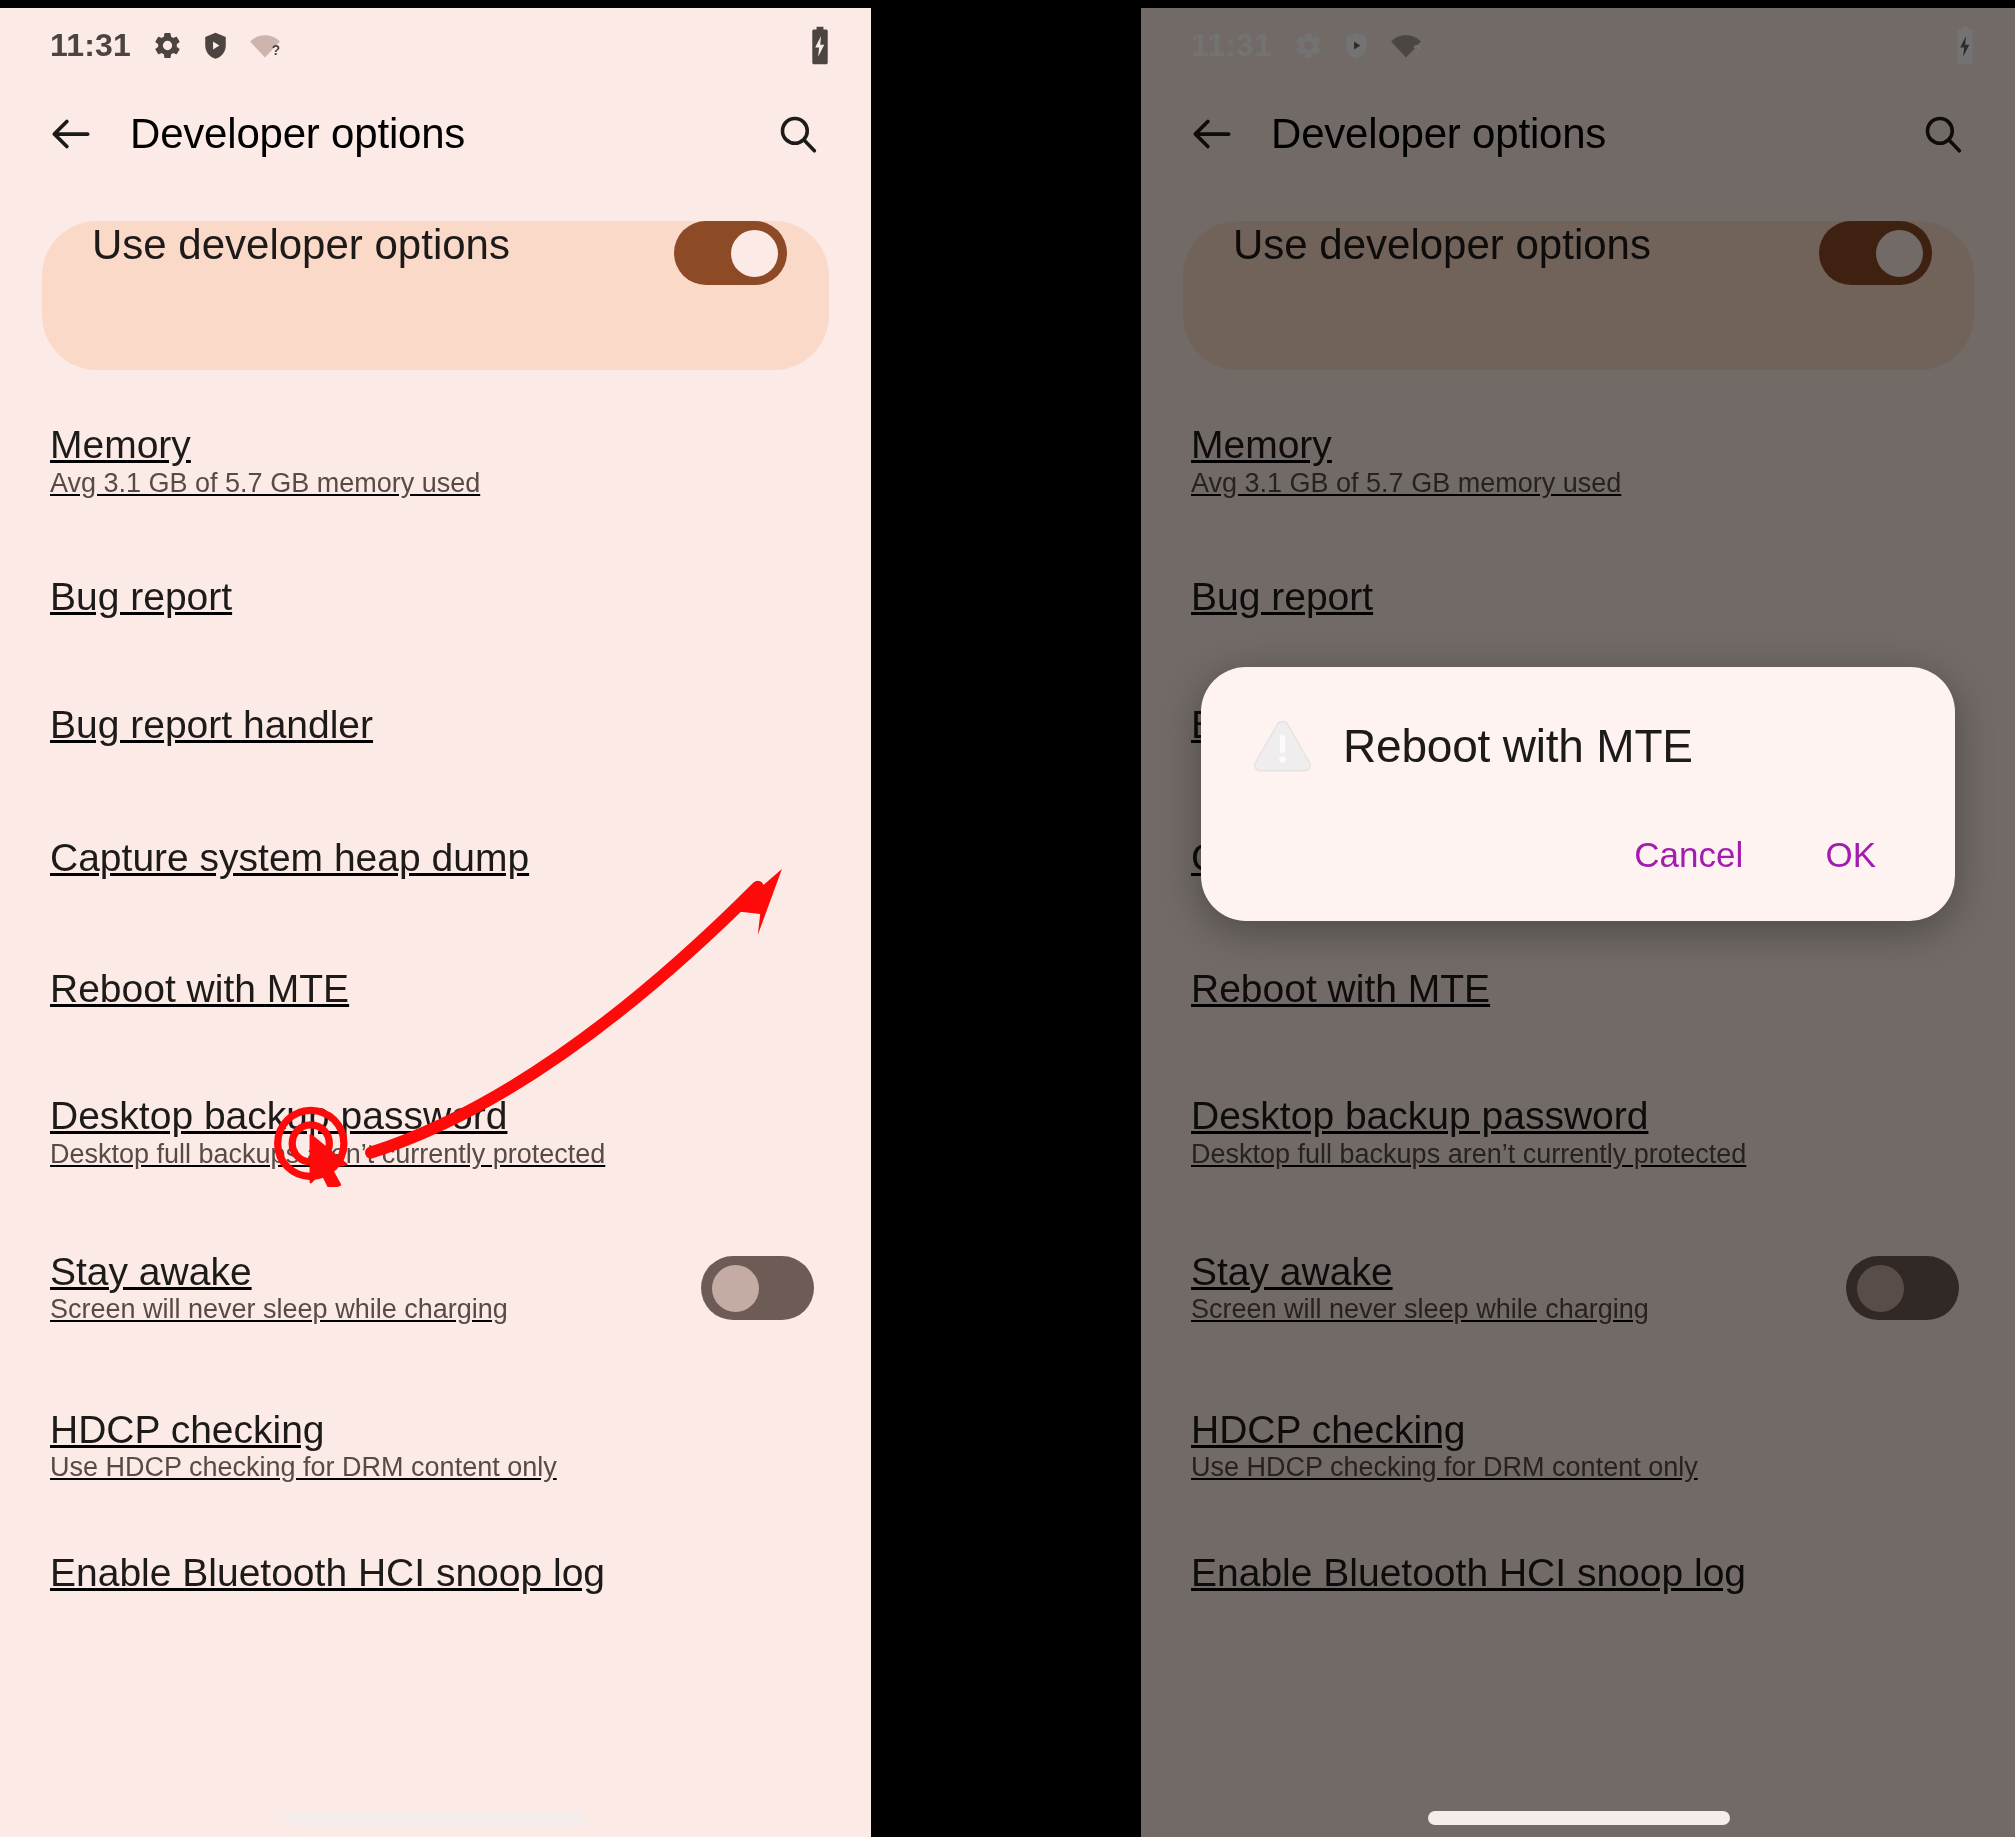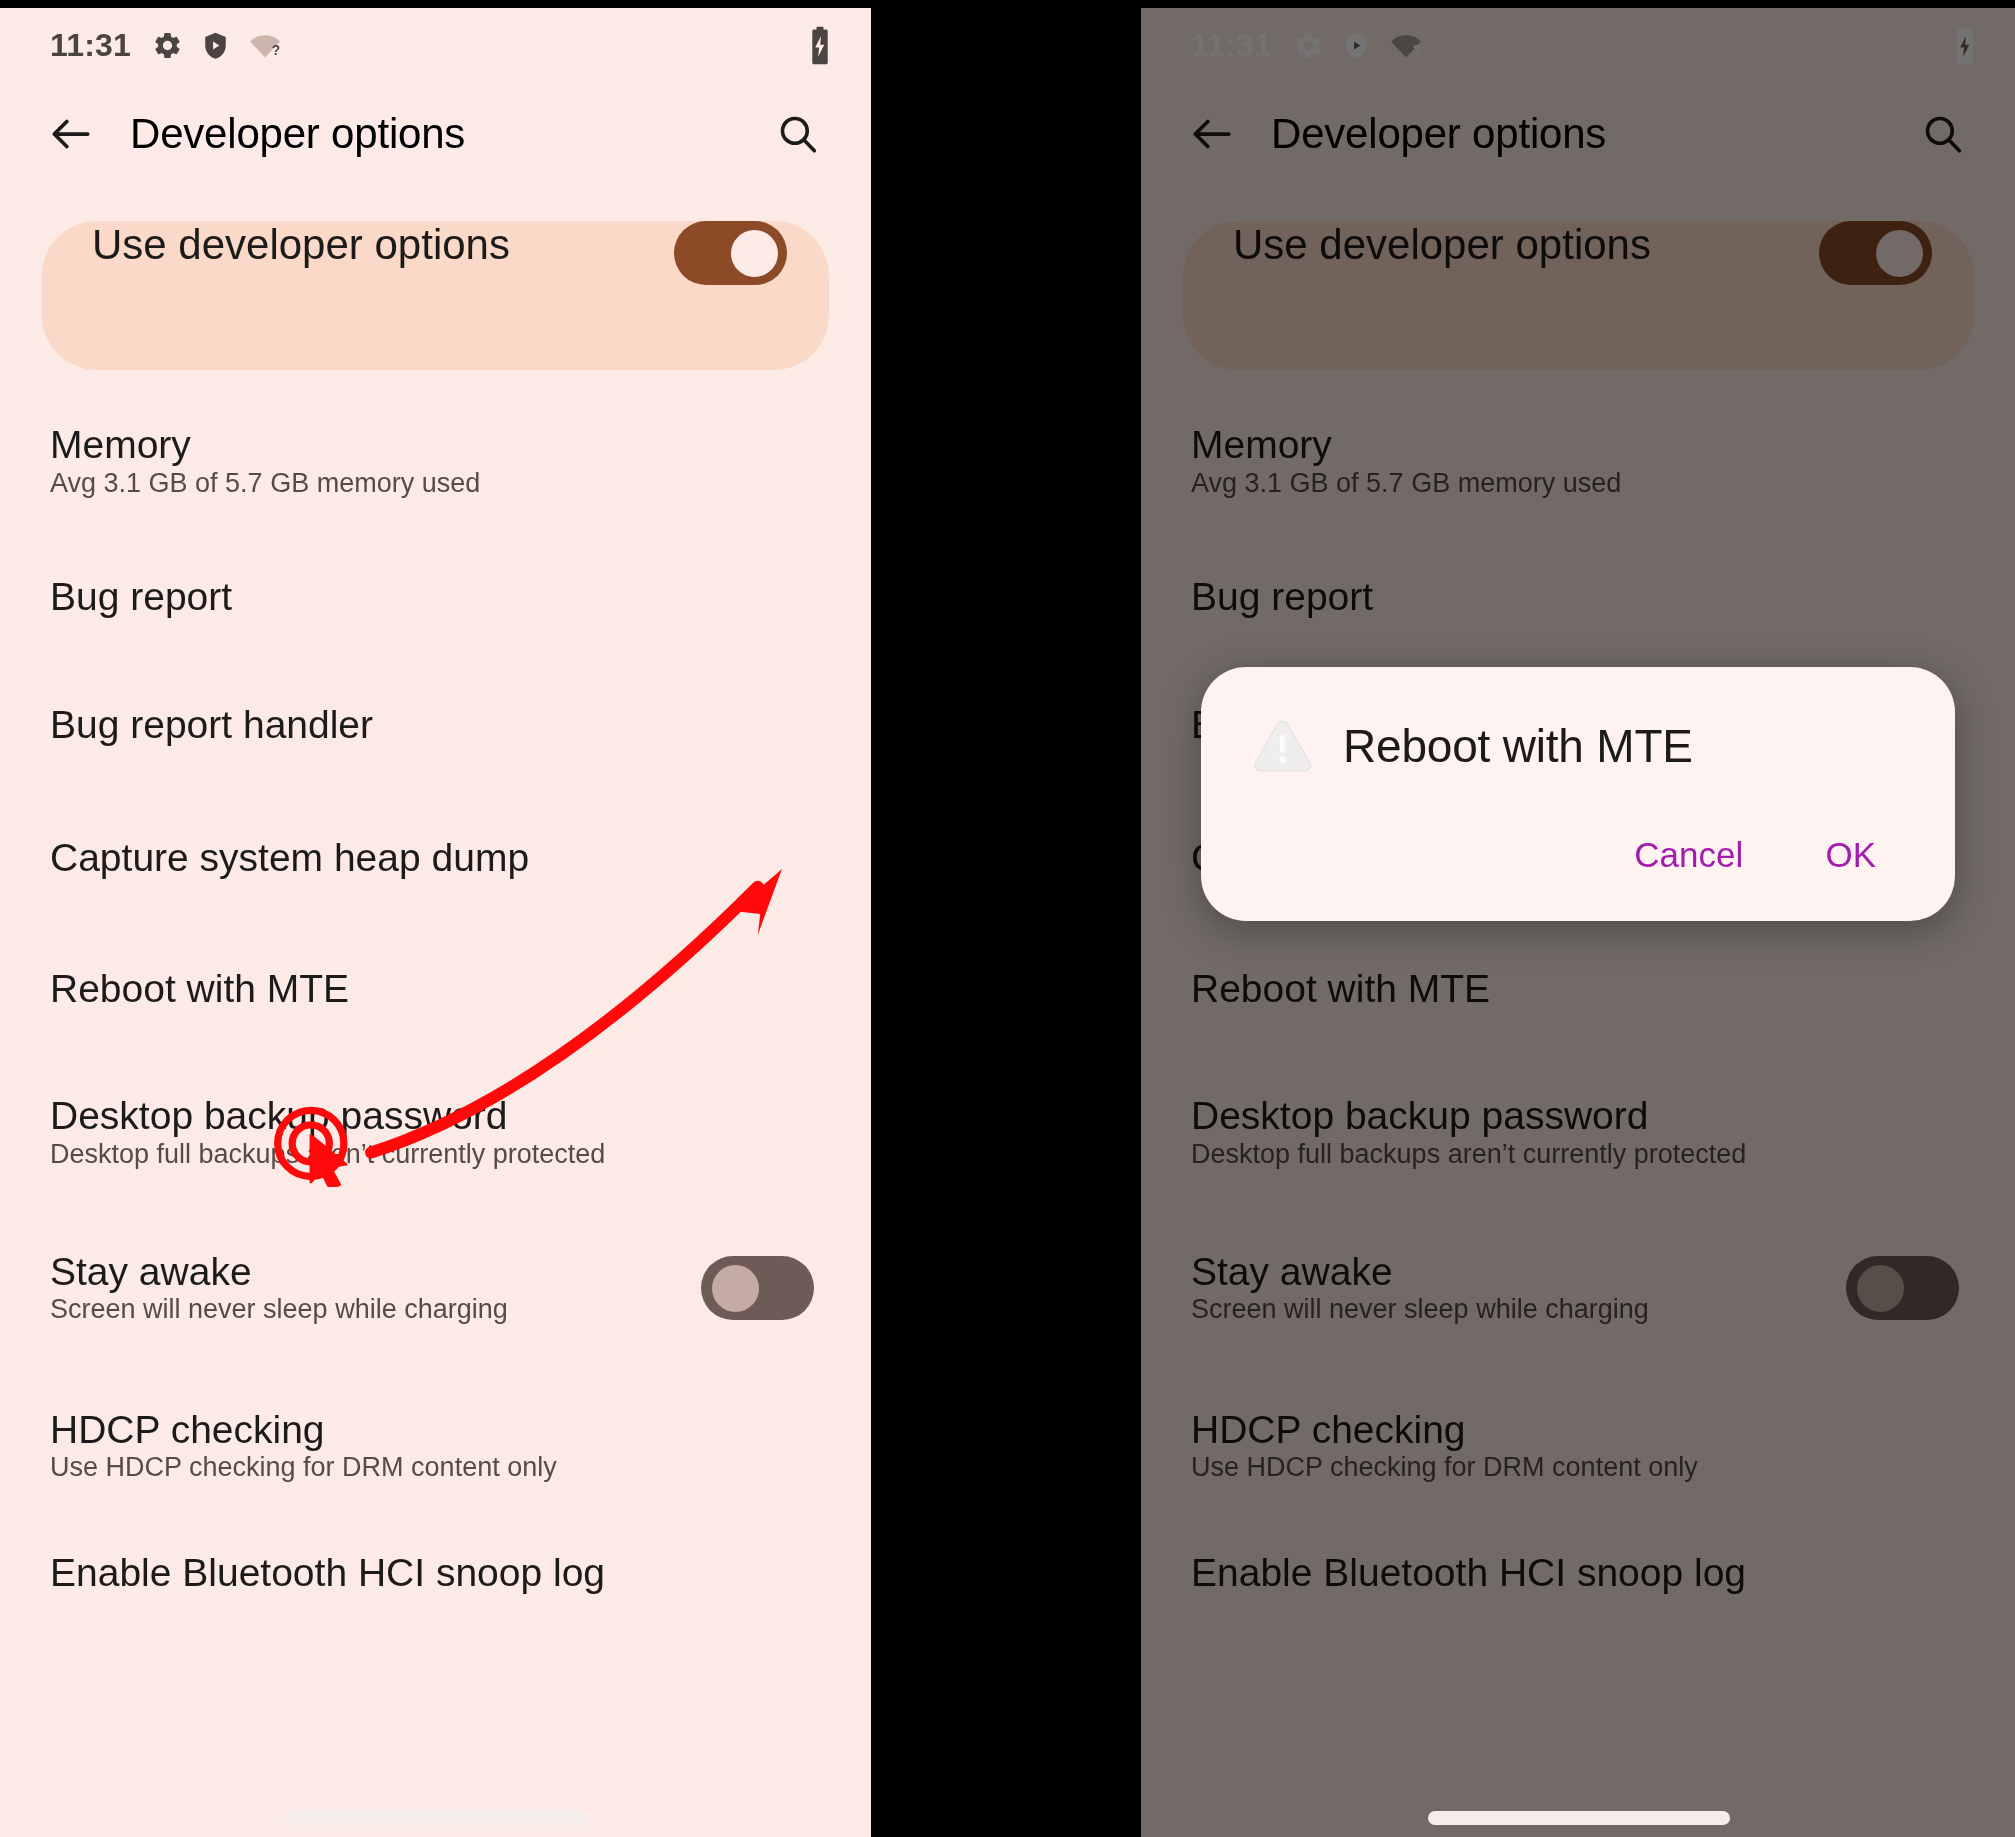--- a/index.html
+++ b/index.html
@@ -133,20 +133,21 @@
     width: 47px; height: 47px;
     border-radius: 50%;
     background: #C4ABA3;
     top: 9px; left: 11.3px;
   }
 
   
   .list {
     padding: 0 12px 0 0;
     margin-top: 14.5px;
+    text-decoration: underline;
   }
   .row {
     display: flex;
     align-items: center;
     padding: 0 45px 0 50px;
     box-sizing: border-box;
     min-height: 111px;
   }
   .row-texts { flex: 1; min-width: 0; }
   .row-title {

